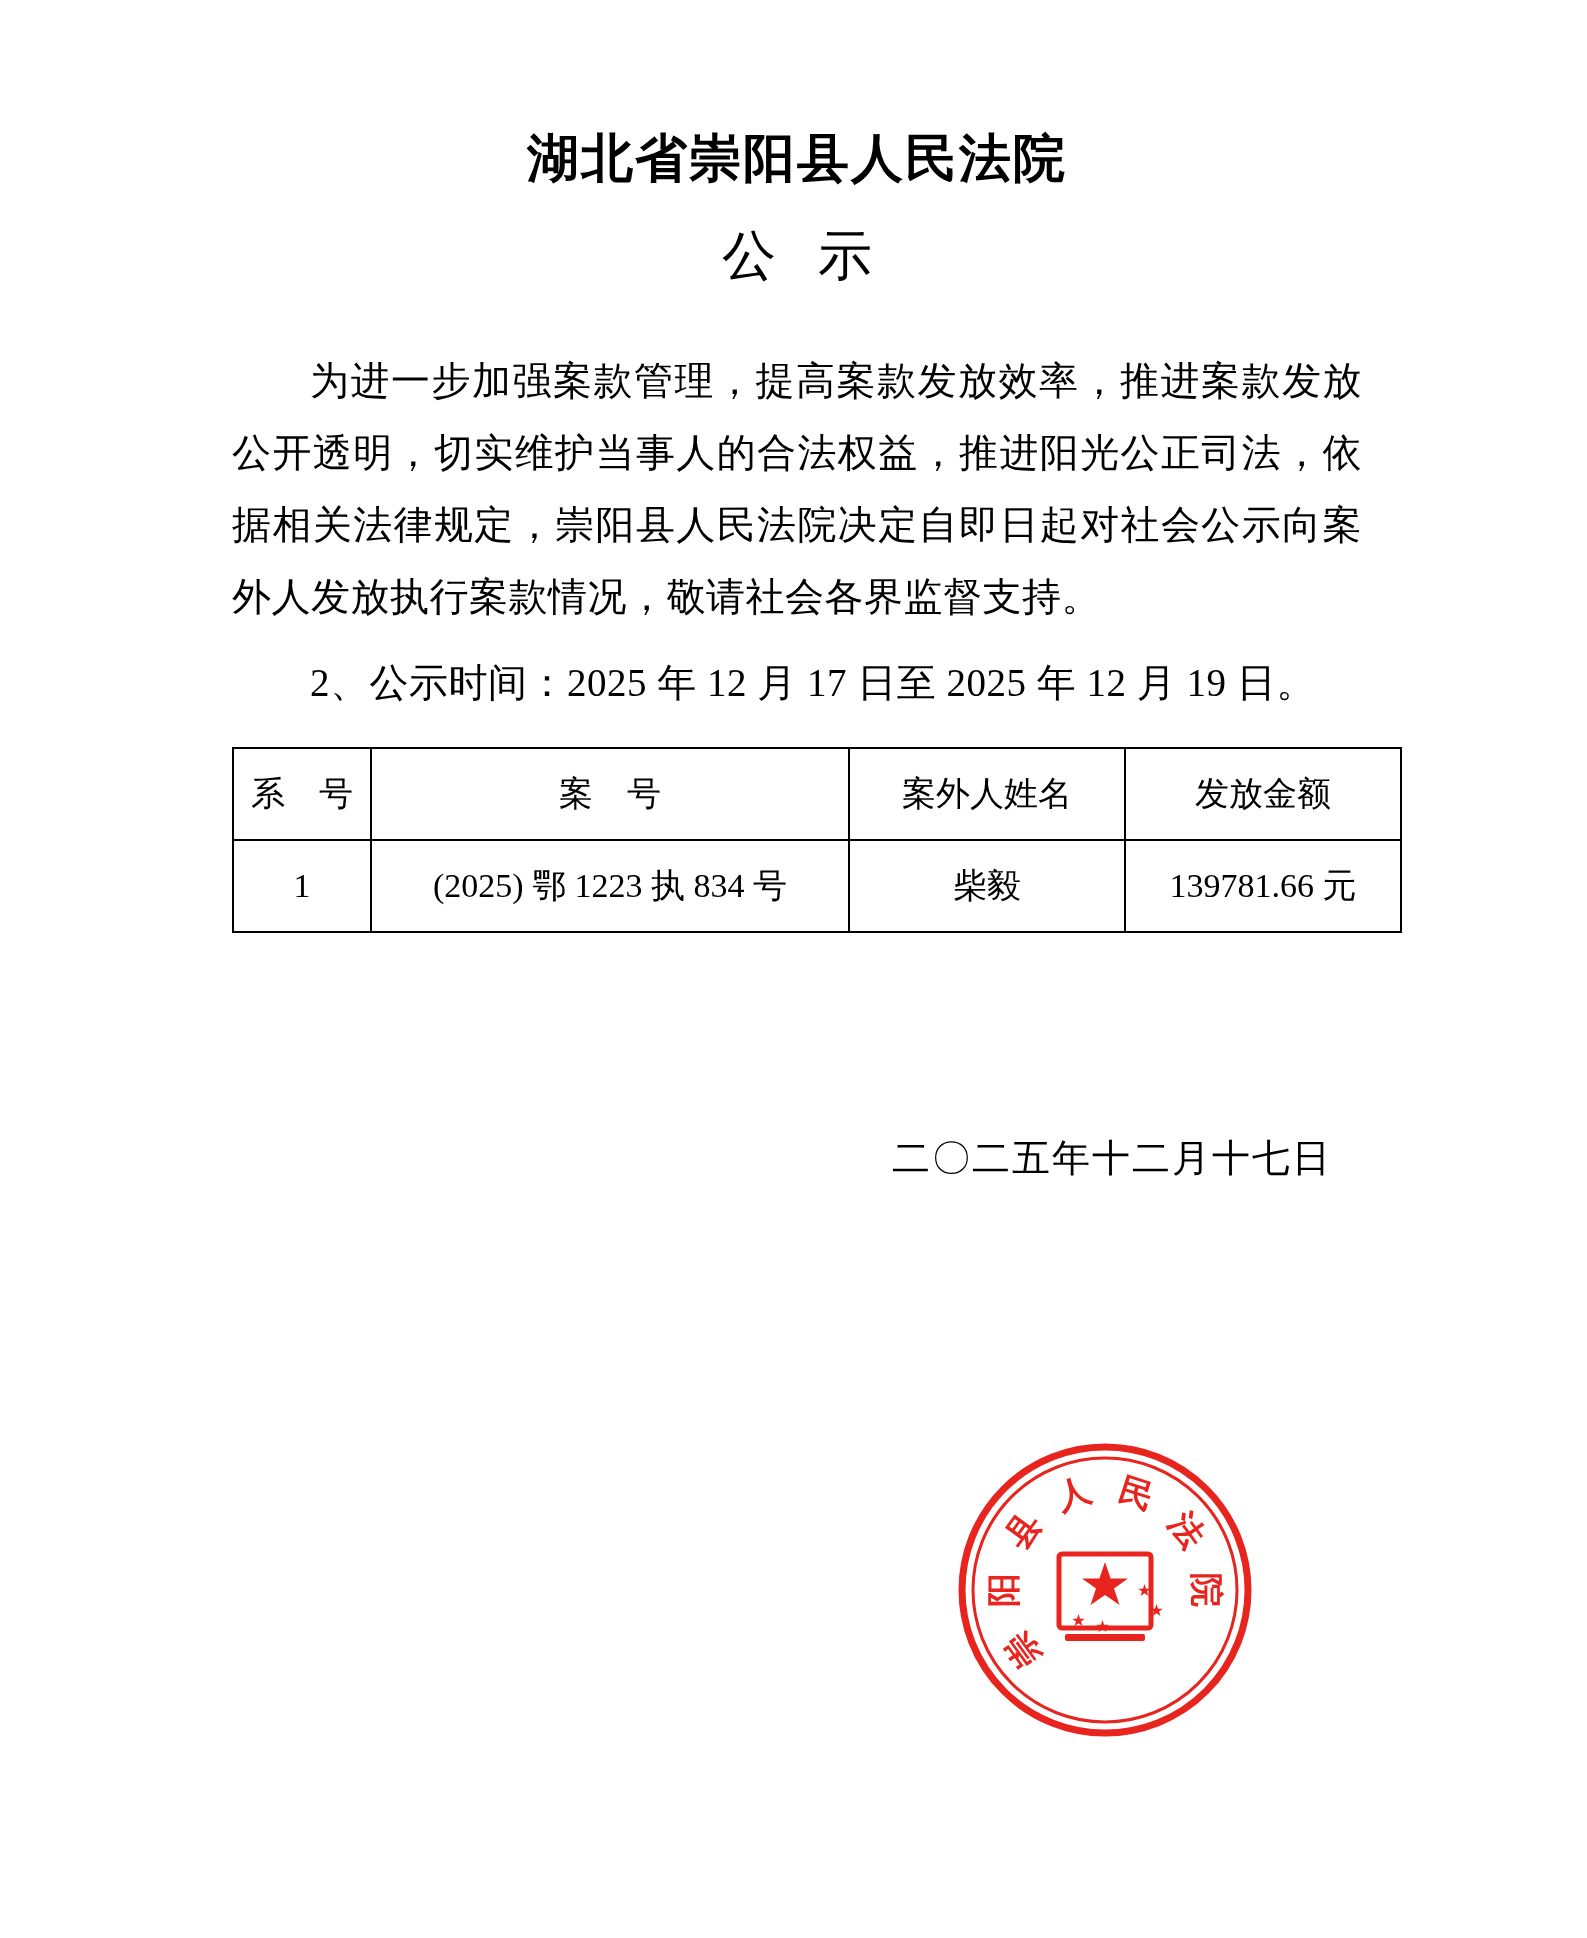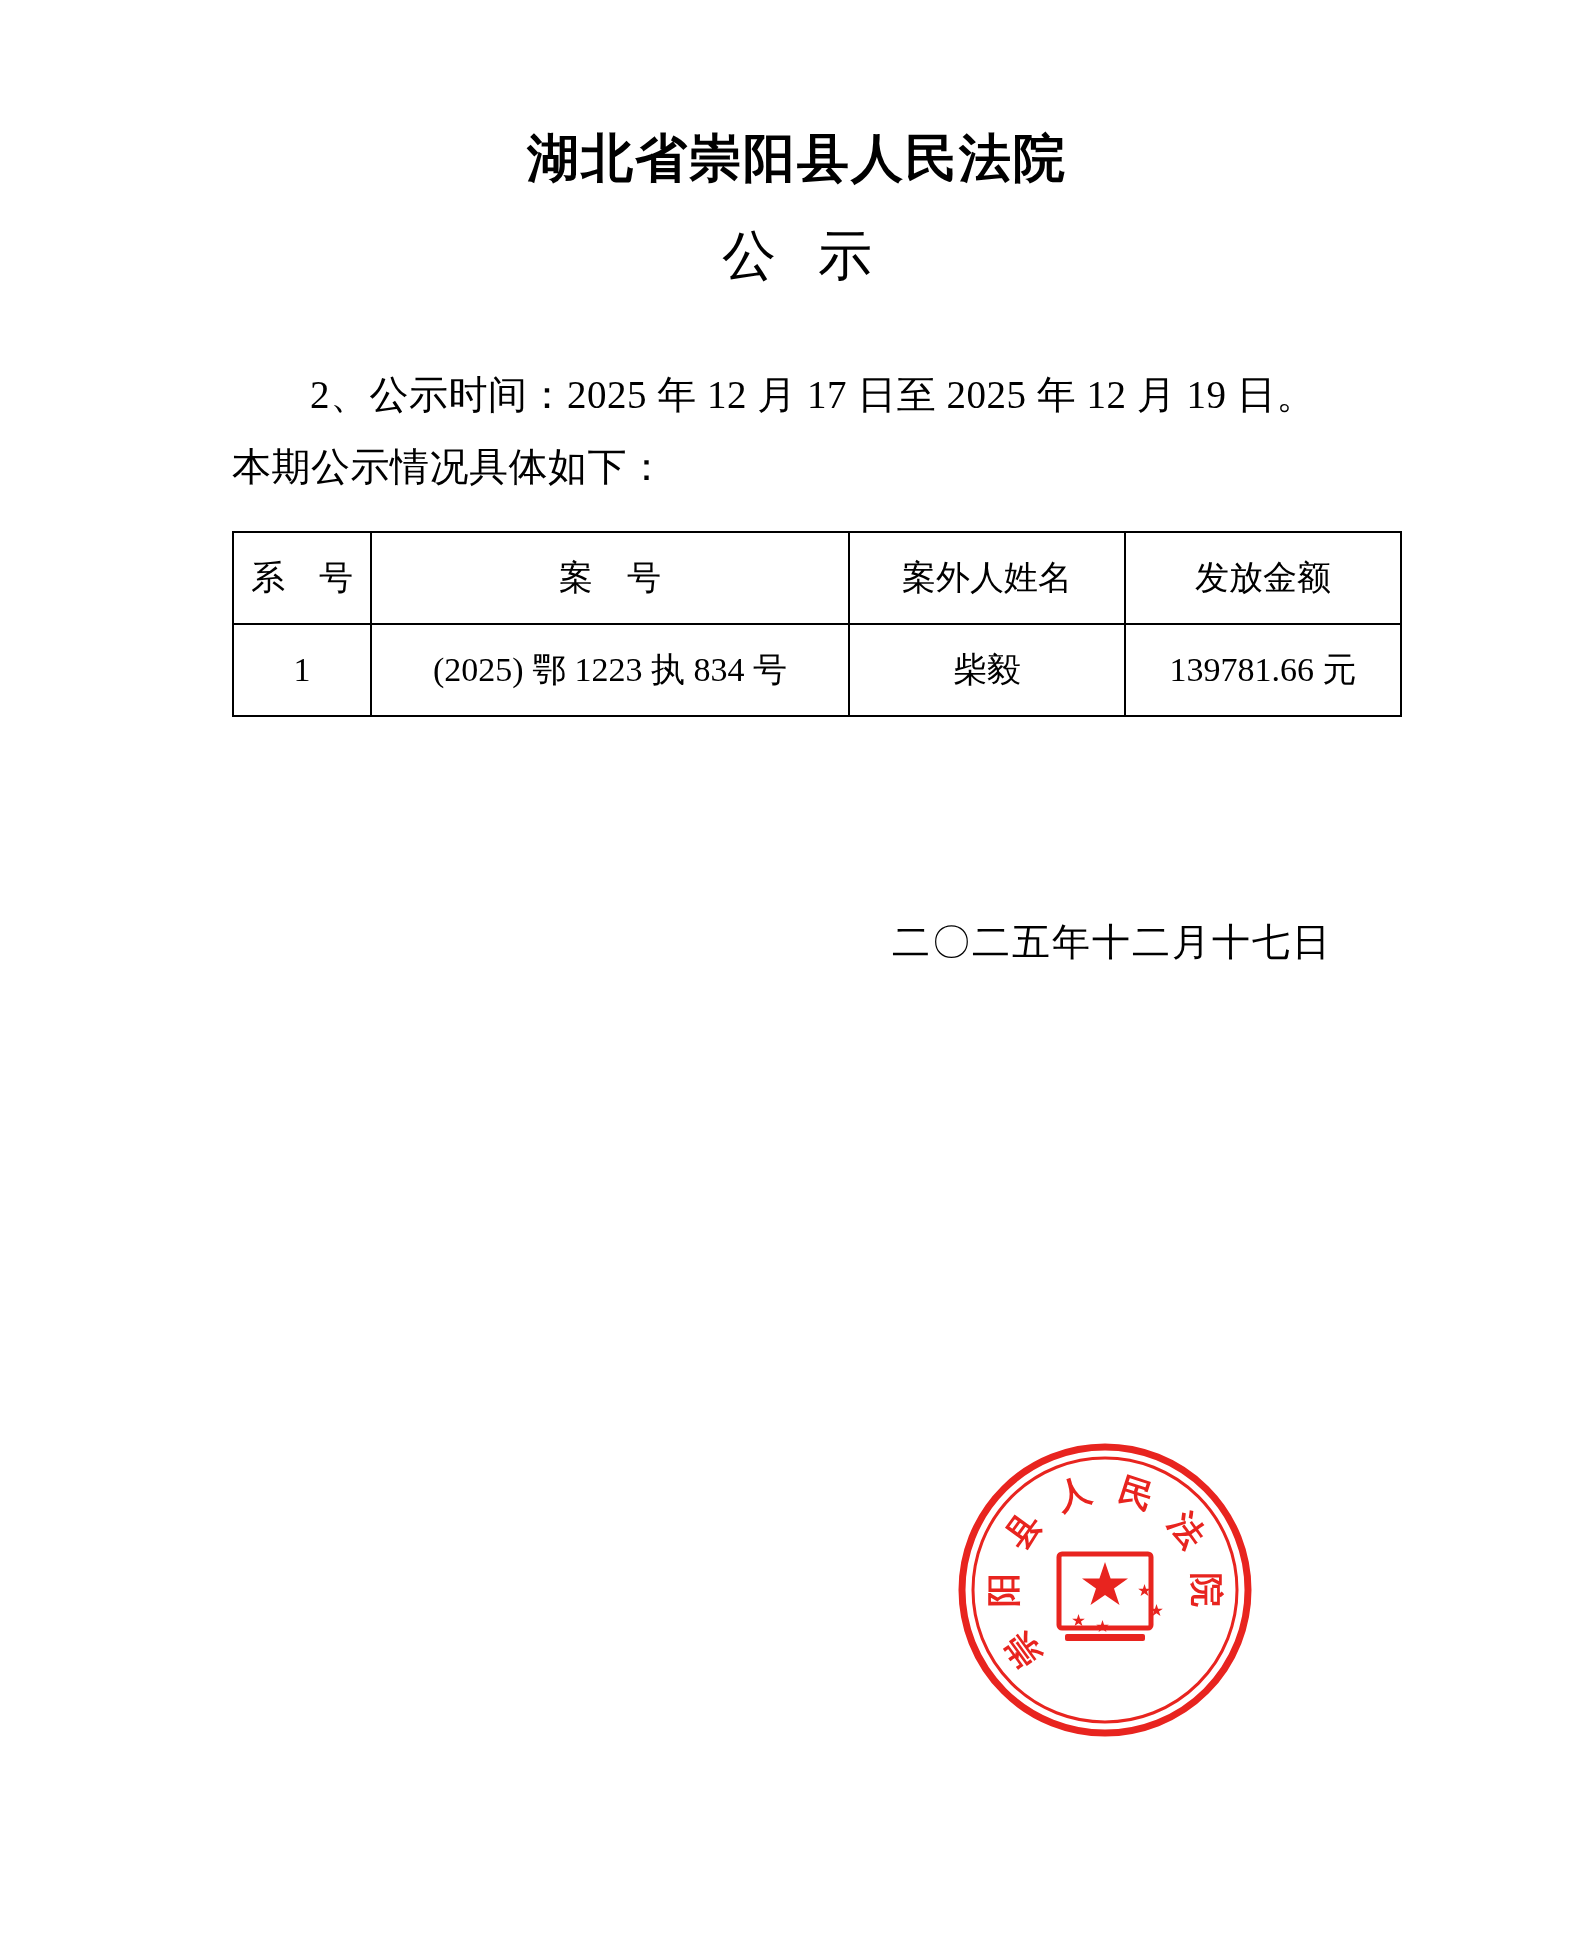--- a/index.html
+++ b/index.html
@@ -130,29 +130,29 @@
   <div class="content">
 
     <h1 class="doc-title">湖北省崇阳县人民法院</h1>
 
     <h2 class="doc-subtitle">
       <span>公</span><span class="sp"></span><span>示</span>
     </h2>
 
     <div class="body-block">
 
+      <p class="para indent">为进一步加强案款管理，提高案款发放效率，推进案款发放公开透明，切实维护当事人的合法权益，推进阳光公正司法，依据相关法律规定，崇阳县人民法院决定自即日起对社会公示向案外人发放执行案款情况，敬请社会各界监督支持。</p>
 
       <div class="para-spacer"></div>
 
 
 
 
       <p class="line indent">2、公示时间：2025 年 12 月 17 日至 2025 年 12 月 19 日。</p>
 
-      <p class="line">本期公示情况具体如下：</p>
     </div>
 
     <div class="table-wrap">
       <table class="pub-table">
         <thead>
           <tr>
             <th class="col-1">
               <span>系　号</span>
             </th>
             <th class="col-2">

